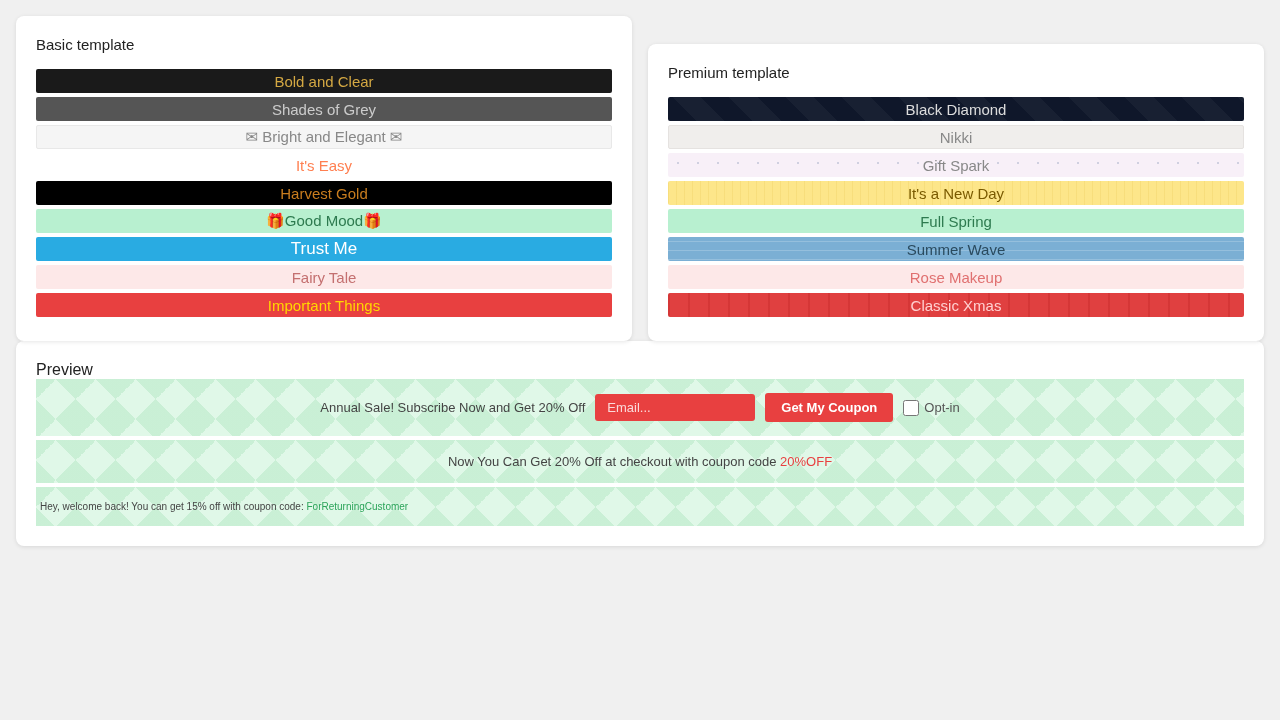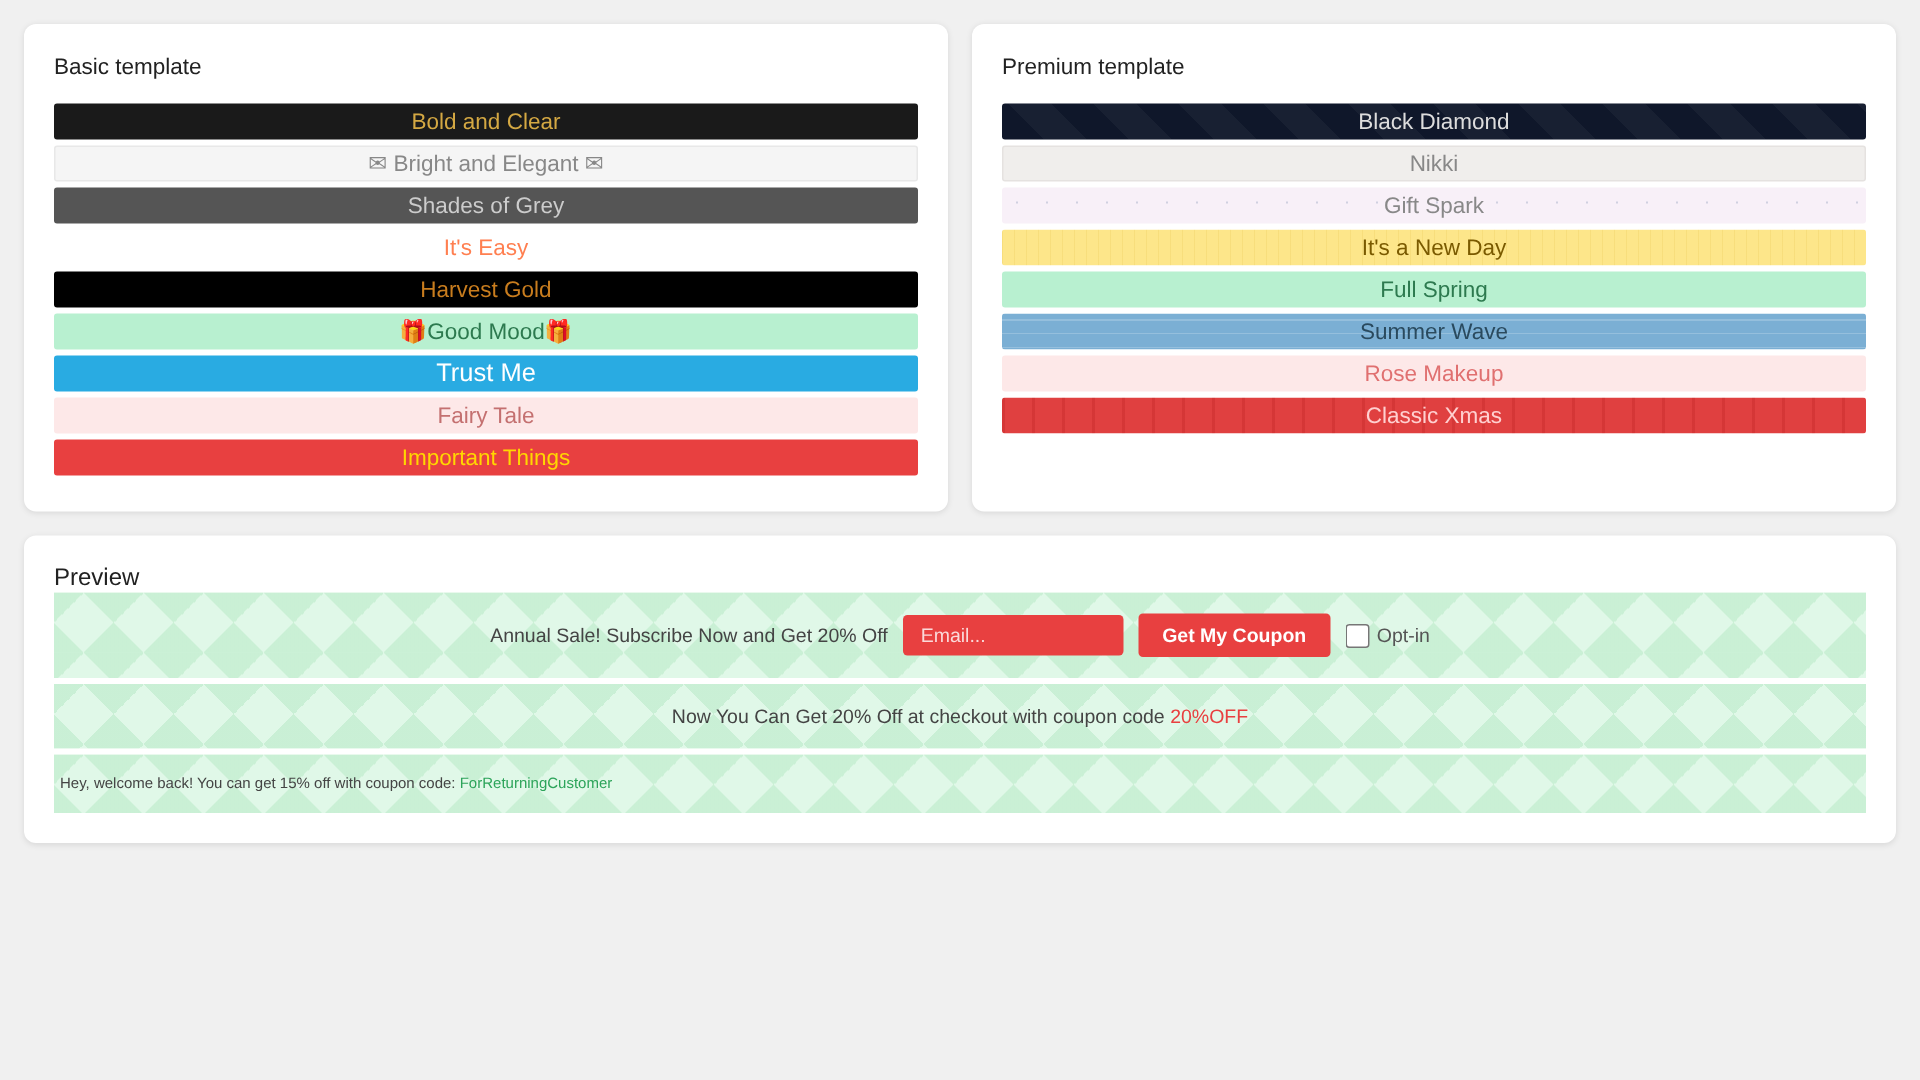--- a/index.html
+++ b/index.html
@@ -11,21 +11,21 @@
       min-height: 720px;
       padding: 16px;
     }
     .main-container {
       max-width: 1248px;
       margin: 0 auto;
     }
     .top-row {
       display: flex;
       gap: 16px;
-      margin-bottom: 16px;
+      align-items: flex-end;
     }
     .card {
       background: #fff;
       border-radius: 8px;
       box-shadow: 0 1px 4px rgba(0,0,0,0.1);
       padding: 20px;
     }
     .template-card {
       flex: 1;
     }
@@ -231,21 +231,21 @@
       font-size: 13px;
       color: #444;
     }
     .preview-input {
       padding: 6px 12px;
       border: none;
       border-radius: 3px;
       background: #e84040;
       color: #fff;
       font-size: 13px;
-      width: 147px;
+      width: 160px;
     }
     .preview-input::placeholder {
       color: rgba(255,255,255,0.8);
     }
     .preview-button {
       padding: 7px 16px;
       background: #e84040;
       color: #fff;
       border: none;
       border-radius: 3px;
@@ -299,25 +299,25 @@
 
 <div class="main-container">
   <div class="top-row">
 
     <div class="card template-card">
       <div class="card-title">Basic template</div>
 
       <div class="template-item bold-and-clear">
         <span class="template-label">Bold and Clear</span>
       </div>
+      <div class="template-item shades-of-grey">
+        <span class="template-label">Shades of Grey</span>
+      </div>
       <div class="template-item bright-and-elegant">
         <span class="template-label">✉ Bright and Elegant ✉</span>
-      </div>
-      <div class="template-item shades-of-grey">
-        <span class="template-label">Shades of Grey</span>
       </div>
       <div class="template-item its-easy">
         <span class="template-label">It's Easy</span>
       </div>
       <div class="template-item harvest-gold">
         <span class="template-label">Harvest Gold</span>
       </div>
       <div class="template-item good-mood">
         <span class="template-label">🎁Good Mood🎁</span>
       </div>

